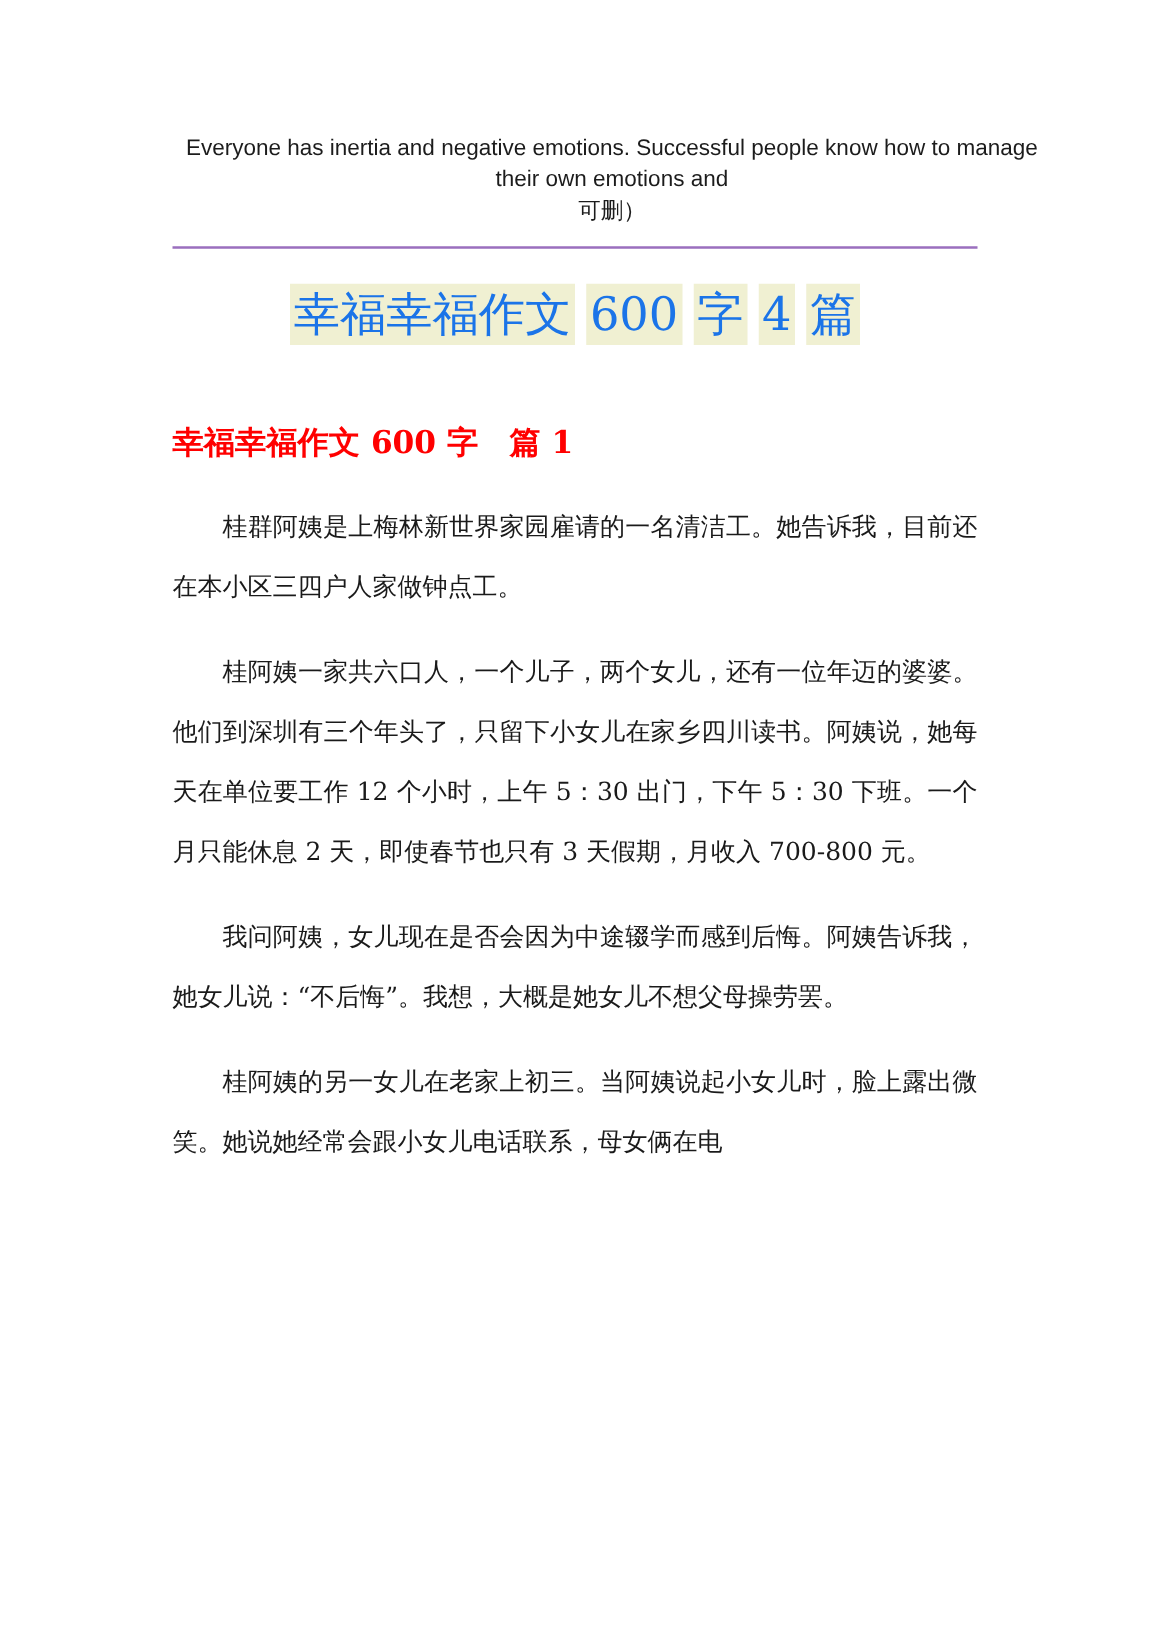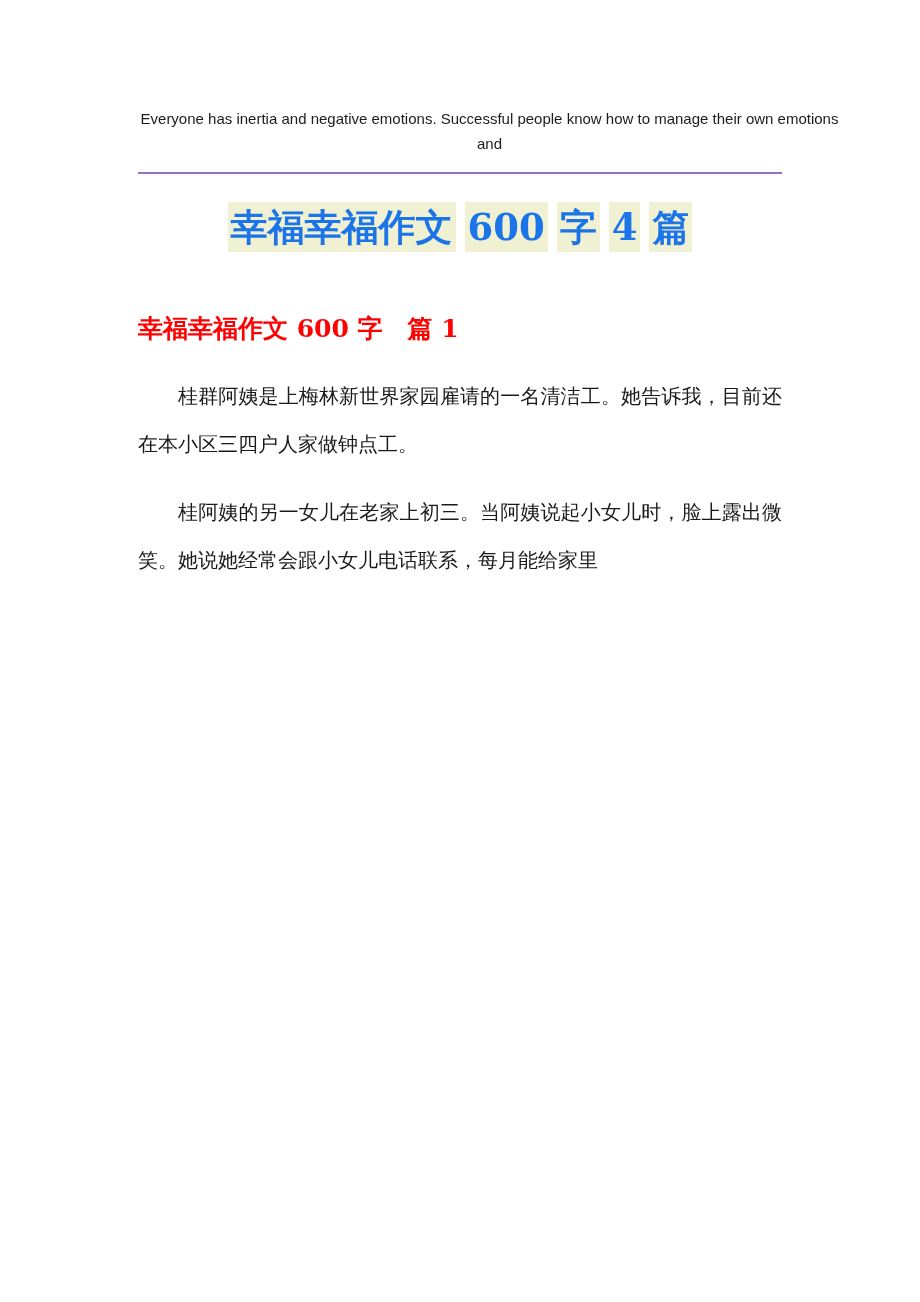--- a/index.html
+++ b/index.html
@@ -8,34 +8,34 @@
     width: 920px;
     height: 1302px;
     background: #ffffff;
     overflow: hidden;
     font-family: "DejaVu Serif", "Liberation Serif", serif;
   }
   .header-note {
     margin: 106px 79px 0 138px;
     text-align: center;
     font-family: "Liberation Sans", sans-serif;
-    font-size: 15px;
+    font-size: 18px;
     line-height: 25px;
     color: #1c1c1c;
   }
   .divider {
     border: none;
     border-top: 2px solid var(--rule-color, #9A6FBE);
     margin: 16px 138px 0 138px;
   }
   .doc-title {
     margin: 30px 0 0 0;
     text-align: center;
     font-size: 37px;
-    font-weight: bold;
+    font-weight: normal;
     color: var(--title-color, #1B74E8);
     line-height: 46px;
   }
   .doc-title .hl {
     background: var(--hl-color, #F0F0D2);
     padding: 3px 3px;
   }
   .doc-title .hl + .hl { margin-left: 9px; }
   .section-heading {
     margin: 60px 138px 0 138px;
@@ -55,24 +55,27 @@
   }
   .para.first { margin-top: 24px; }
 </style>
 </head>
 <body>
 
 <div class="page">
 
   <div class="header-note">
     <div>Everyone has inertia and negative emotions. Successful people know how to manage their own emotions and</div>
+    <div>可删）</div>
   </div>
 
   <hr class="divider">
 
   <h1 class="doc-title"><span class="hl">幸福幸福作文</span><span class="hl">600</span><span class="hl">字</span><span class="hl">4</span><span class="hl">篇</span></h1>
 
   <h2 class="section-heading">幸福幸福作文 600 字　篇 1</h2>
 
   <p class="para first">桂群阿姨是上梅林新世界家园雇请的一名清洁工。她告诉我，目前还在本小区三四户人家做钟点工。</p>
-  <p class="para">桂阿姨的另一女儿在老家上初三。当阿姨说起小女儿时，脸上露出微笑。她说她经常会跟小女儿电话联系，每月能给家里</p>
+  <p class="para">桂阿姨一家共六口人，一个儿子，两个女儿，还有一位年迈的婆婆。他们到深圳有三个年头了，只留下小女儿在家乡四川读书。阿姨说，她每天在单位要工作 12 个小时，上午 5：30 出门，下午 5：30 下班。一个月只能休息 2 天，即使春节也只有 3 天假期，月收入 700-800 元。</p>
+  <p class="para">我问阿姨，女儿现在是否会因为中途辍学而感到后悔。阿姨告诉我，她女儿说：“不后悔”。我想，大概是她女儿不想父母操劳罢。</p>
+  <p class="para">桂阿姨的另一女儿在老家上初三。当阿姨说起小女儿时，脸上露出微笑。她说她经常会跟小女儿电话联系，母女俩在电</p>
 
 </div>
 
 </body></html>

